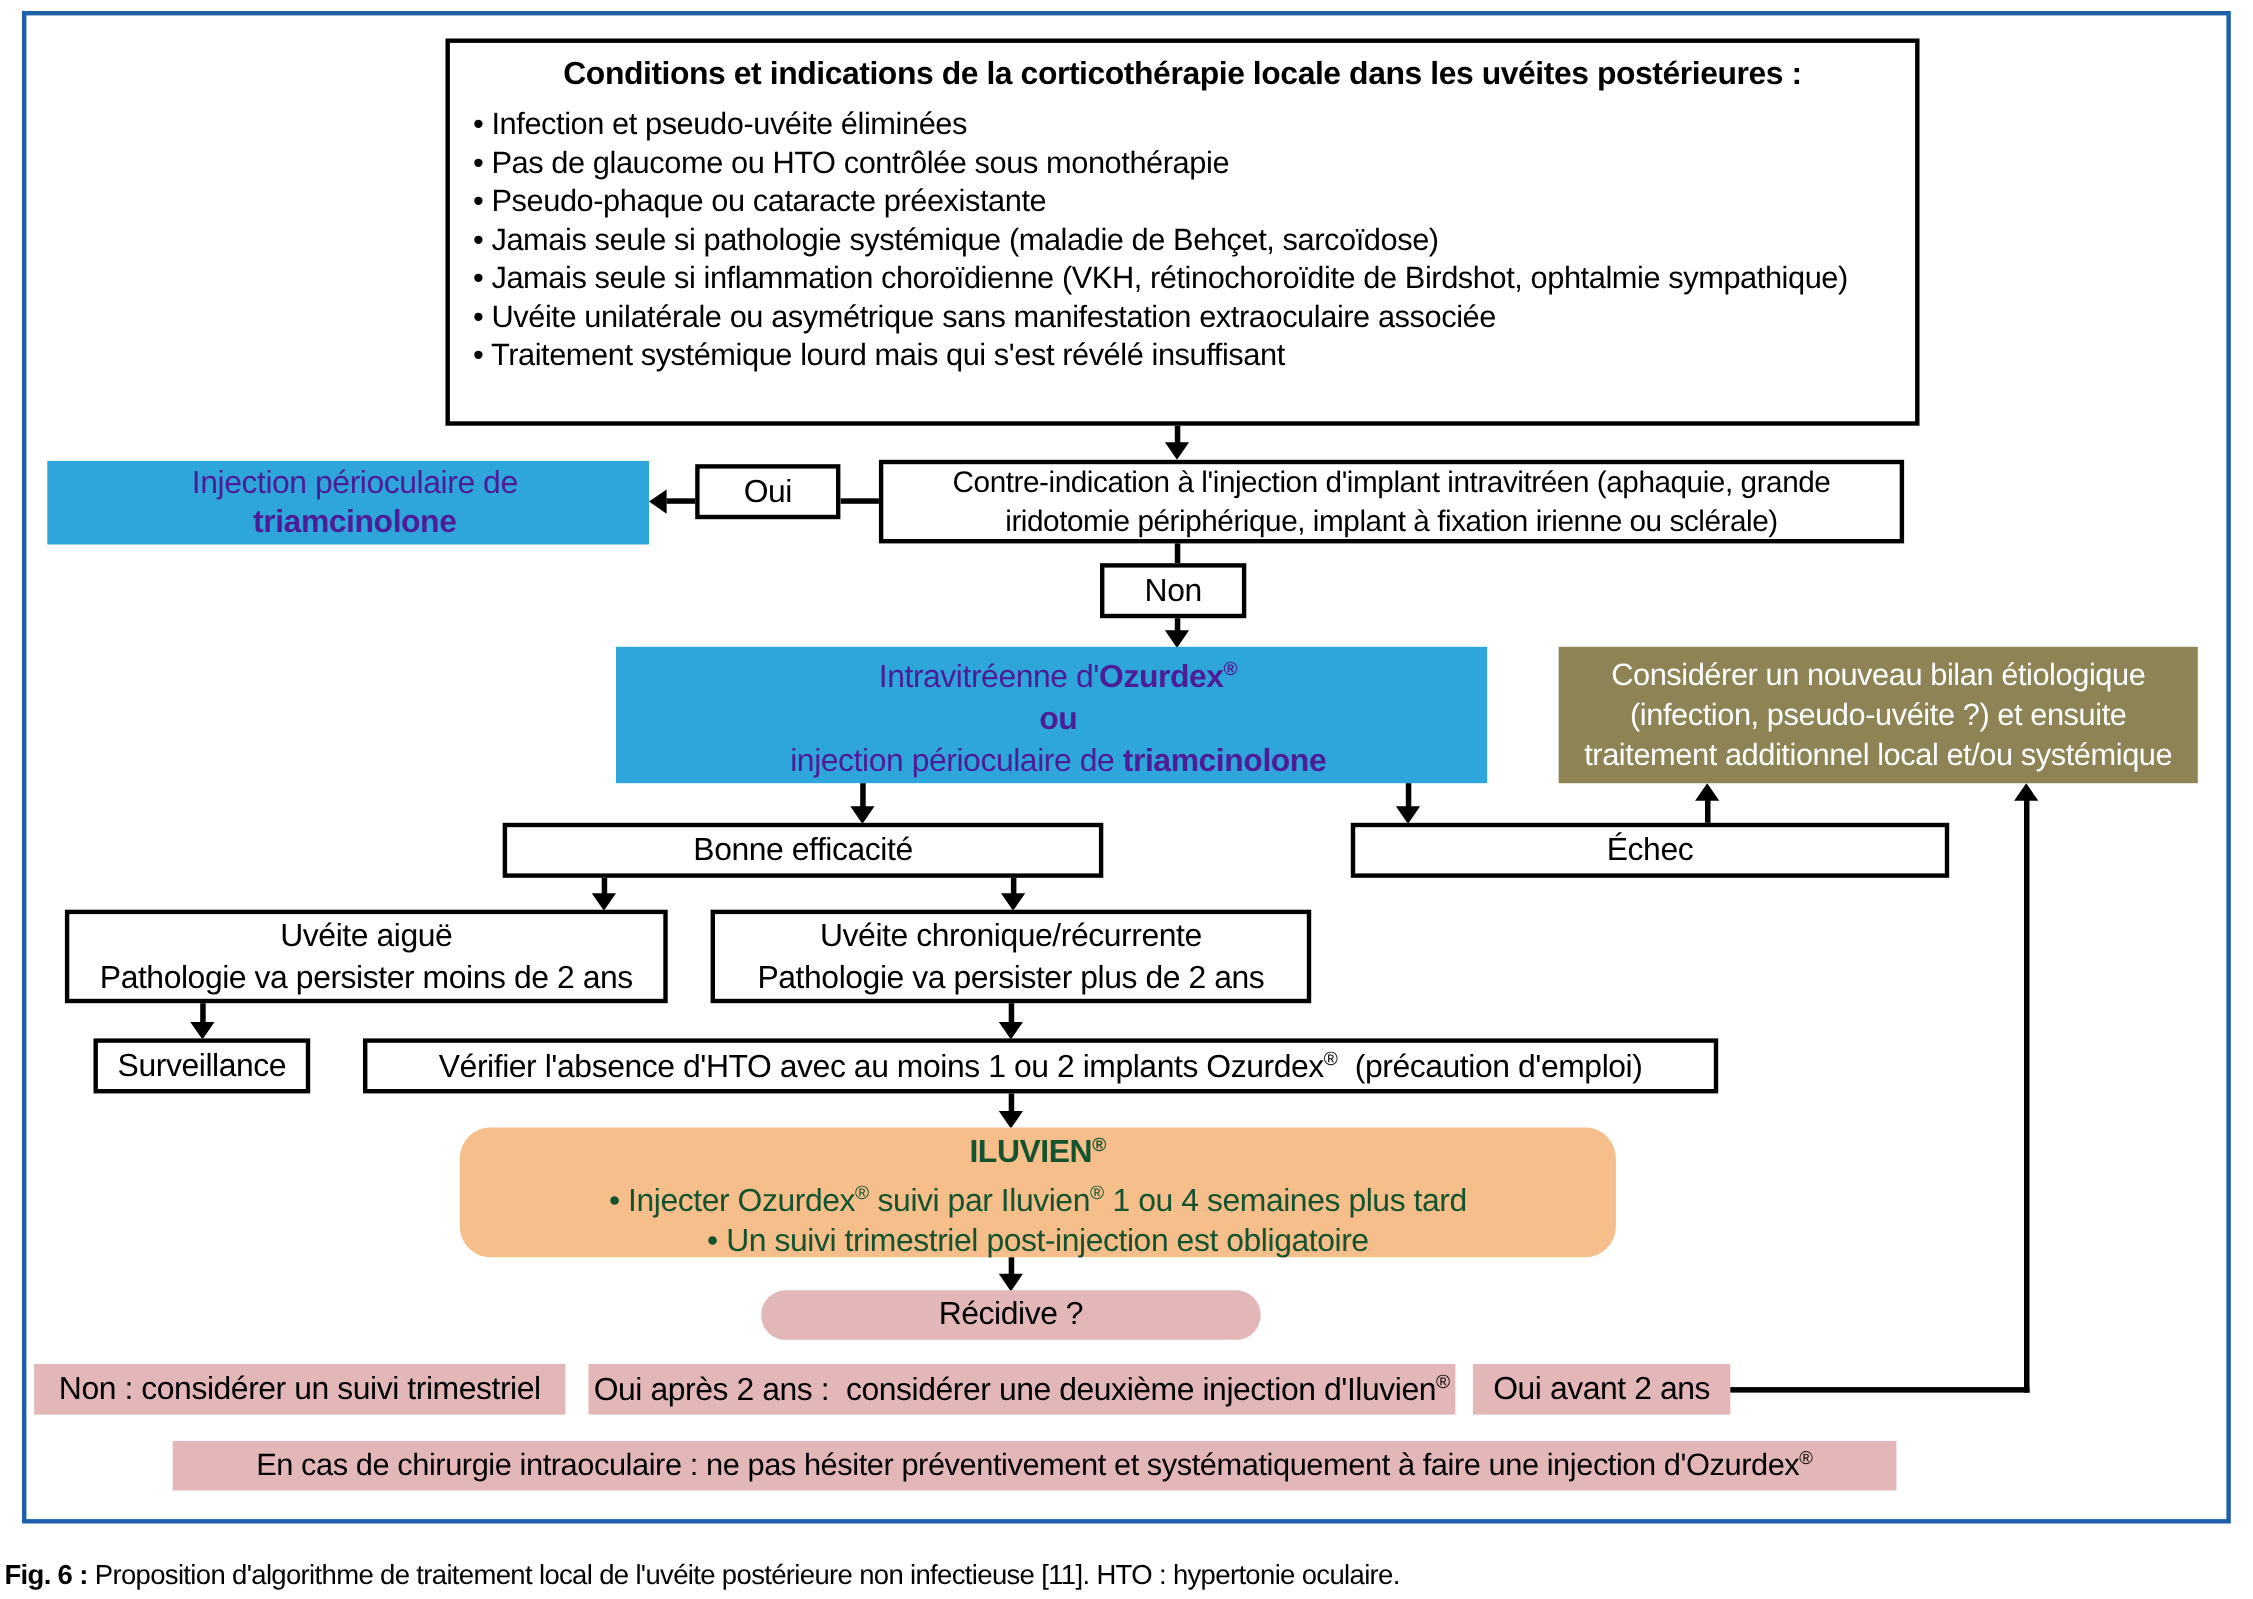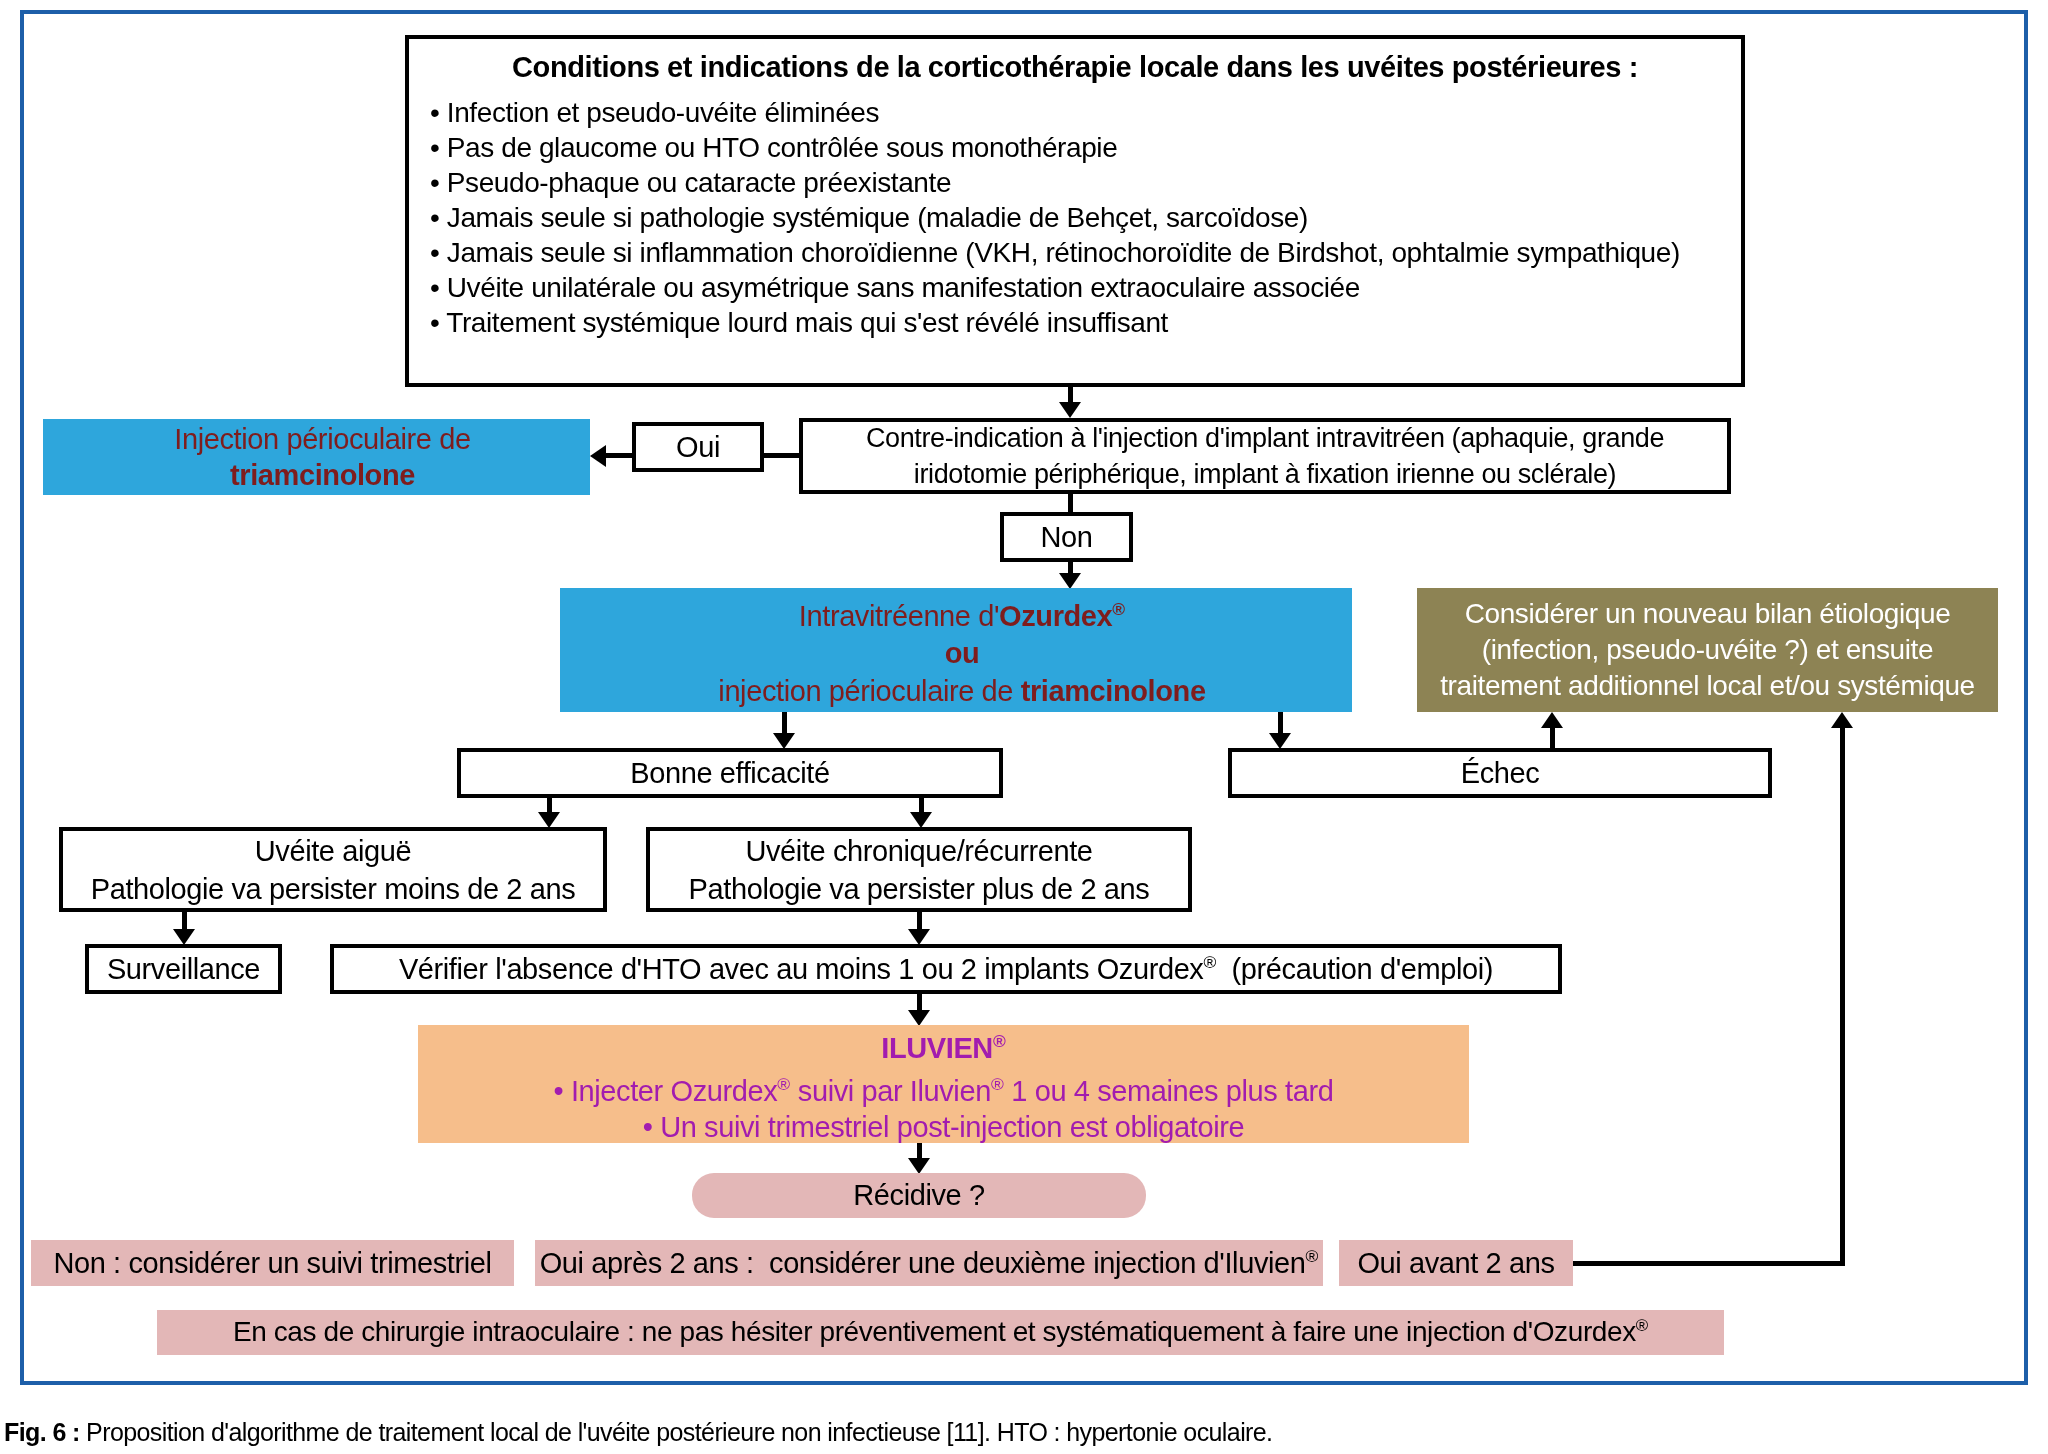--- a/index.html
+++ b/index.html
@@ -3,23 +3,23 @@
 <meta charset="utf-8">
 <style>
   html,body{margin:0;padding:0;background:#fff;}
   #stage{position:relative;width:2048px;height:1454px;background:#fff;overflow:hidden;
          font-family:"Liberation Sans","DejaVu Sans",sans-serif;color:#000;
          font-size:28px;letter-spacing:-0.4px;}
   .frame{position:absolute;border:4px solid var(--frame,#1d5fa9);box-sizing:border-box;}
   .box{position:absolute;box-sizing:border-box;display:flex;flex-direction:column;
        justify-content:center;align-items:center;text-align:center;}
   .bordered{border:4px solid #000;background:#fff;}
-  .blue{background:var(--blue,#2EA6DC);color:#7f1d1d;padding-left:12px;}
+  .blue{background:var(--blue,#2EA6DC);color:#4c1d95;padding-left:12px;}
   .olive{background:var(--olive,#8D8354);color:#fff;}
-  .orange{background:var(--orange,#F6BE8B);color:#a21caf;}
+  .orange{background:var(--orange,#F6BE8B);color:#14532d;border-radius:28px;}
   .pink{background:var(--pink,#E3B7B7);color:#000;}
   .line{position:absolute;background:#000;}
   .head{position:absolute;width:0;height:0;}
   .head.down{border-left:11px solid transparent;border-right:11px solid transparent;border-top:16px solid #000;}
   .head.up{border-left:11px solid transparent;border-right:11px solid transparent;border-bottom:16px solid #000;}
   .head.left{border-top:11px solid transparent;border-bottom:11px solid transparent;border-right:16px solid #000;}
   .ln{white-space:pre;}
   .b{font-weight:bold;}
   .sup{font-size:60%;vertical-align:super;letter-spacing:0;}
   .lh35{line-height:35px;}

